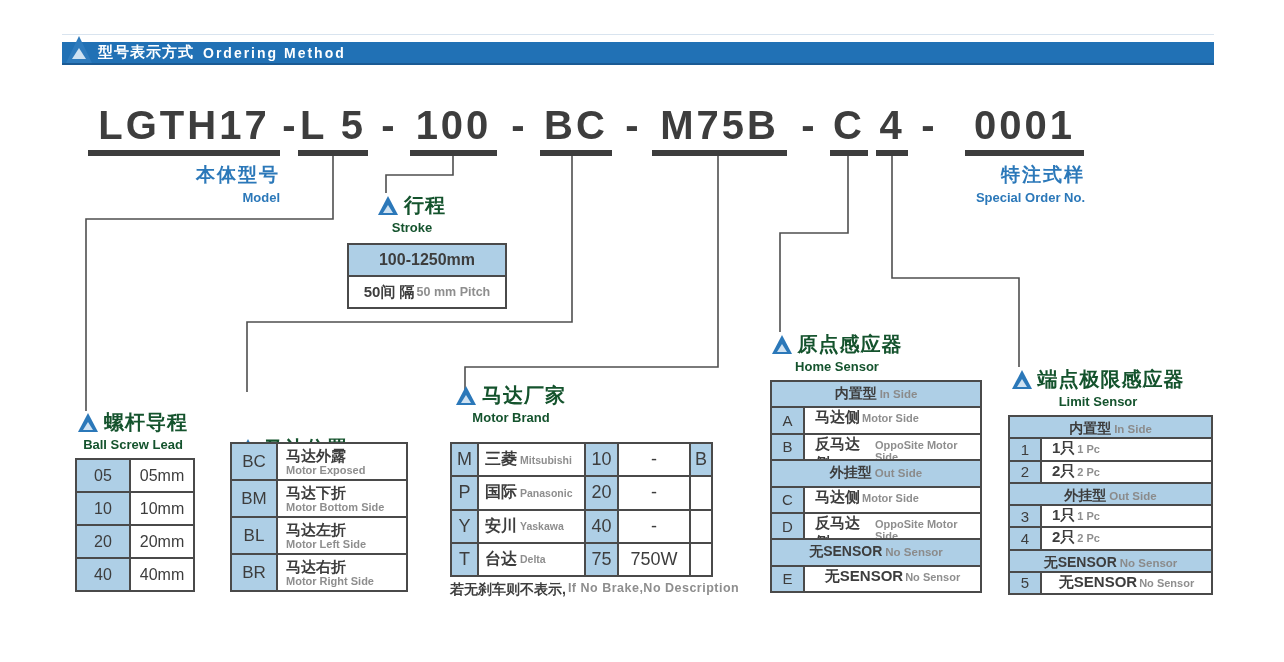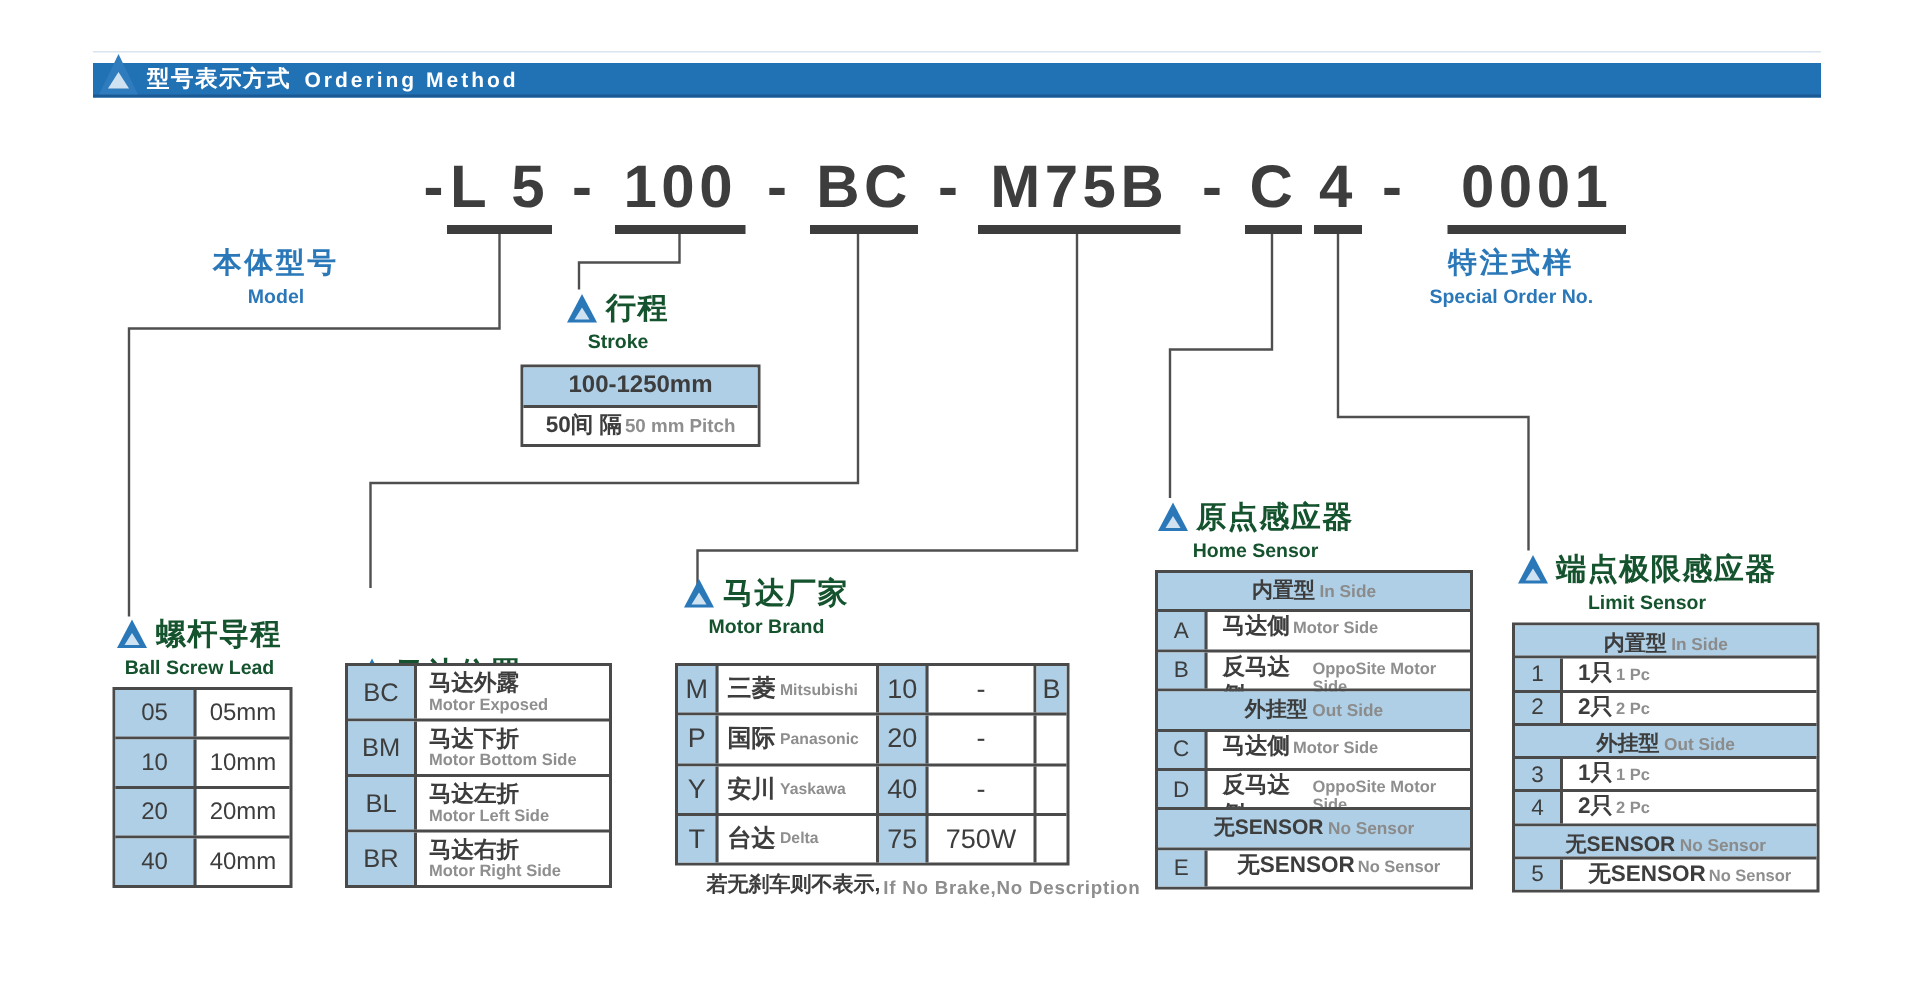--- a/index.html
+++ b/index.html
@@ -13,34 +13,34 @@
   .banner .bzh{margin-left:36px;font-size:15px;font-weight:bold;letter-spacing:1px;}
   .banner .ben{margin-left:9px;font-size:14px;font-weight:bold;letter-spacing:2px;}
   .blogo{left:66px;top:36px;width:0;height:0;border-left:13px solid transparent;border-right:13px solid transparent;
          border-bottom:27px solid #2e7bbd;}
   .blogo::after{content:"";position:absolute;left:-7px;top:12px;border-left:7px solid transparent;
          border-right:7px solid transparent;border-bottom:11px solid #cfe2f2;}
   
   .seg{top:100px;height:50px;line-height:50px;font-size:40px;font-weight:bold;letter-spacing:3px;
        text-align:center;color:#3d3d3d;border-bottom:6px solid #3d3d3d;}
   .dash{top:100px;height:50px;line-height:50px;font-size:40px;font-weight:bold;text-align:center;color:#3d3d3d;}
-  .mlabel{top:162px;text-align:center;color:#2b78b9;}
+  .mlabel{top:162px;text-align:right;color:#2b78b9;}
   .mlabel .zh{font-size:19px;font-weight:bold;letter-spacing:2px;}
   .mlabel .en{font-size:13px;font-weight:bold;margin-top:2px;}
   
   .sec{text-align:center;color:#14532d;}
   .sec-row{display:flex;align-items:center;justify-content:center;gap:6px;}
   .tri{width:0;height:0;border-left:10px solid transparent;border-right:10px solid transparent;
        border-bottom:19px solid #2b78b9;position:relative;flex:0 0 auto;}
   .tri::after{content:"";position:absolute;left:-5px;top:9px;border-left:5px solid transparent;
        border-right:5px solid transparent;border-bottom:8px solid #cfe2f2;}
   .sec-zh{font-size:20px;font-weight:bold;letter-spacing:1px;white-space:nowrap;}
   .sec-en{font-size:13px;font-weight:bold;margin-top:1px;white-space:nowrap;}
   
-  .sbox{left:347px;top:243px;width:160px;height:55px;border:2px solid #4a4a4a;box-sizing:border-box;
+  .sbox{left:347px;top:243px;width:160px;height:66px;border:2px solid #4a4a4a;box-sizing:border-box;
         display:flex;flex-direction:column;}
   .sbox-head{flex:1;background:#aecfe6;border-bottom:2px solid #4a4a4a;display:flex;align-items:center;
         justify-content:center;font-size:16px;font-weight:bold;}
   .sbox-body{flex:1;background:#fff;display:flex;align-items:center;justify-content:center;gap:2px;}
   .sbox-body .zh{font-size:15px;font-weight:bold;}
   .sbox-body .en{font-size:12.5px;color:#8e8e8e;font-weight:bold;}
   
   .tbl{border:2px solid #4a4a4a;box-sizing:border-box;display:flex;flex-direction:column;background:#fff;}
   .trow{flex:1;display:flex;align-items:stretch;min-height:0;}
   .trow + .trow{border-top:2px solid #4a4a4a;}
@@ -61,21 +61,21 @@
   .t-pos{left:230px;top:442px;width:178px;height:150px;}
   .t-pos .code{width:44px;font-size:17px;}
   .t-brand{left:450px;top:442px;width:263px;height:135px;}
   .t-brand .bc1{width:25px;background:#aecfe6;border-right:2px solid #4a4a4a;display:flex;align-items:center;justify-content:center;font-size:18px;}
   .t-brand .bc2{width:107px;border-right:2px solid #4a4a4a;display:flex;align-items:center;padding-left:6px;gap:3px;box-sizing:border-box;}
   .t-brand .bc2 .zh{font-size:16px;font-weight:bold;}
   .t-brand .bc2 .en{font-size:10.5px;color:#8e8e8e;font-weight:bold;}
   .t-brand .bc3{width:31px;background:#aecfe6;border-right:2px solid #4a4a4a;display:flex;align-items:center;justify-content:center;font-size:18px;}
   .t-brand .bc4{width:70px;border-right:2px solid #4a4a4a;display:flex;align-items:center;justify-content:center;font-size:18px;}
   .t-brand .bc5{flex:1;display:flex;align-items:center;justify-content:center;font-size:18px;}
-  .note{left:471px;top:581px;display:flex;align-items:flex-end;gap:2px;}
+  .note{left:450px;top:581px;display:flex;align-items:flex-start;gap:2px;}
   .note .zh{font-size:14px;font-weight:bold;color:#3d3d3d;}
   .note .en{font-size:12.5px;font-weight:bold;color:#8e8e8e;letter-spacing:0.5px;}
   .t-home{left:770px;top:380px;width:212px;height:213px;}
   .t-home .code{width:31px;font-size:15px;}
   .t-limit{left:1008px;top:415px;width:205px;height:180px;}
   .t-limit .code{width:30px;font-size:15px;}
   .rowpair{display:flex;align-items:baseline;gap:2px;flex:1;padding-left:10px;}
   .rowpair.center{justify-content:center;padding-left:0;}
   .rowpair .zh{font-size:15px;font-weight:bold;}
   .rowpair .en{font-size:11px;color:#8e8e8e;font-weight:bold;}
@@ -95,20 +95,21 @@
 
   <svg class="lines" width="1284" height="662" viewBox="0 0 1284 662">
     <polyline points="333,156 333,219 86,219 86,411" fill="none" stroke="#4f4f4f" stroke-width="1.6"></polyline>
     <polyline points="453,156 453,175 386,175 386,193" fill="none" stroke="#4f4f4f" stroke-width="1.6"></polyline>
     <polyline points="572,156 572,322 247,322 247,392" fill="none" stroke="#4f4f4f" stroke-width="1.6"></polyline>
     <polyline points="718,156 718,367 465,367 465,395" fill="none" stroke="#4f4f4f" stroke-width="1.6"></polyline>
     <polyline points="848,156 848,233 780,233 780,332" fill="none" stroke="#4f4f4f" stroke-width="1.6"></polyline>
     <polyline points="892,156 892,278 1019,278 1019,367" fill="none" stroke="#4f4f4f" stroke-width="1.6"></polyline>
   </svg>
 
+  <div class="abs seg" style="left:88px;width:192px;">LGTH17</div>
   <div class="abs dash" style="left:281px;width:16px;">-</div>
   <div class="abs seg" style="left:298px;width:70px;">L 5</div>
   <div class="abs dash" style="left:378px;width:20px;">-</div>
   <div class="abs seg" style="left:410px;width:87px;">100</div>
   <div class="abs dash" style="left:508px;width:20px;">-</div>
   <div class="abs seg" style="left:540px;width:72px;">BC</div>
   <div class="abs dash" style="left:622px;width:20px;">-</div>
   <div class="abs seg" style="left:652px;width:135px;">M75B</div>
   <div class="abs dash" style="left:798px;width:20px;">-</div>
   <div class="abs seg" style="left:830px;width:38px;">C</div>

